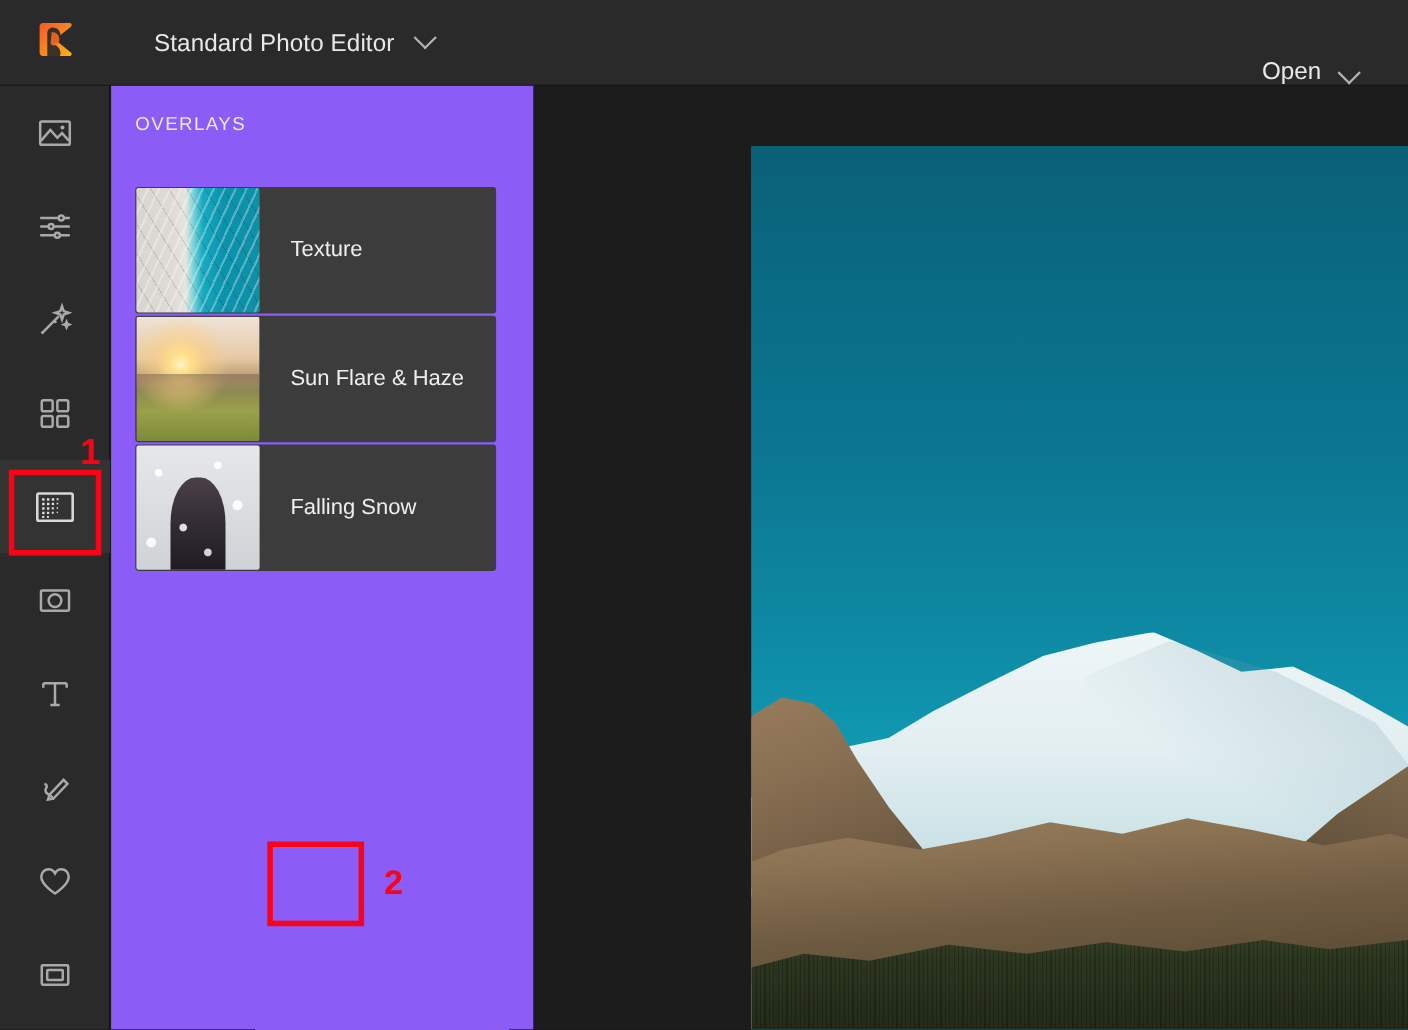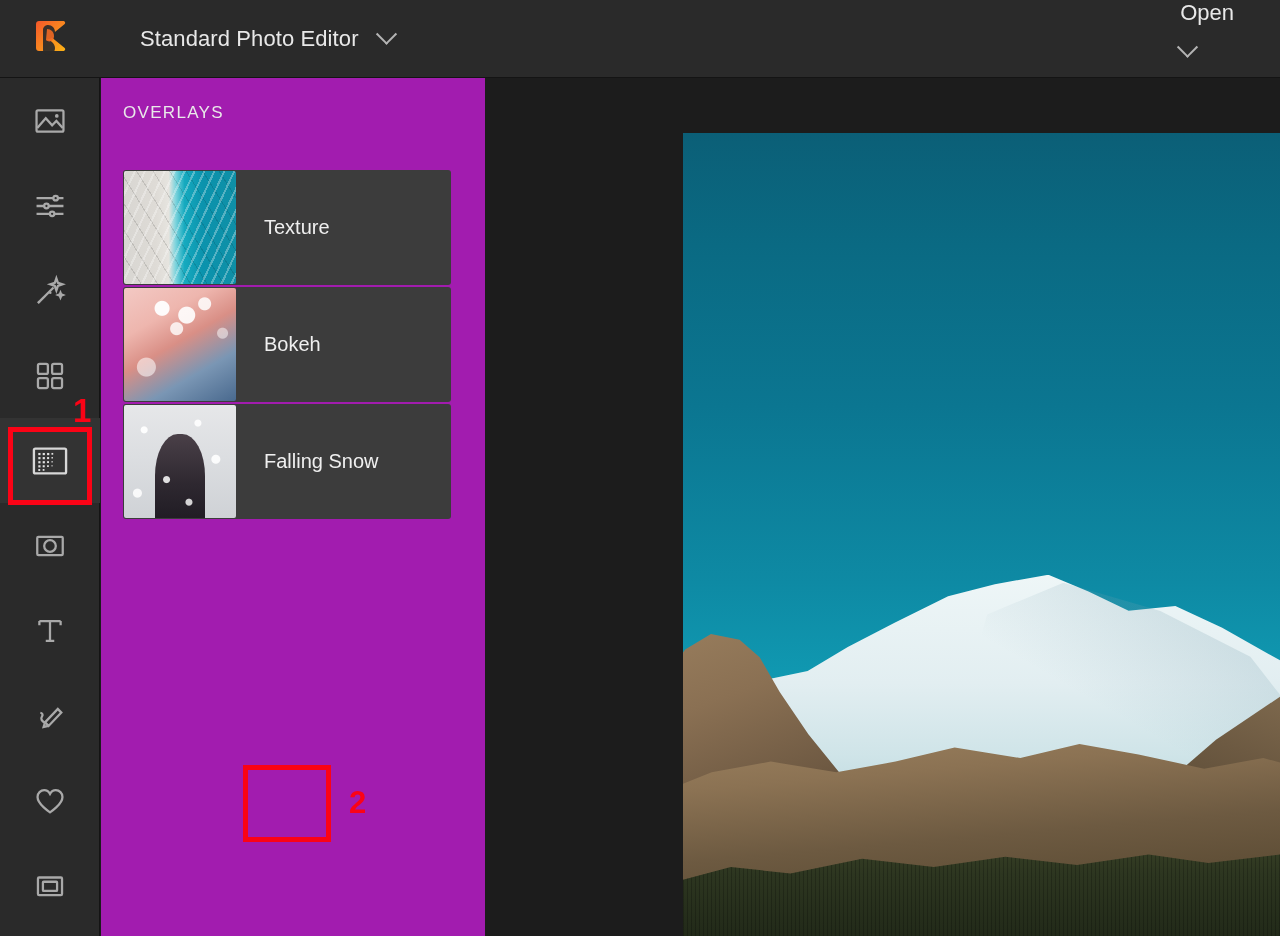--- a/index.html
+++ b/index.html
@@ -42,23 +42,22 @@
   }
   .chev {
     display: inline-block;
     width: 15px; height: 15px;
     border-right: 2px solid #b4b4b4;
     border-bottom: 2px solid #b4b4b4;
     transform: rotate(45deg) translate(-3px,-3px);
   }
   .open-wrap {
     position: absolute; right: 46px; top: 0; height: 78px;
-    display: flex; align-items: flex-start; gap: 18px;
+    display: flex; align-items: flex-end; gap: 18px;
     cursor: pointer;
-    flex-direction: column;
   }
   .open-label {
     color: #e8e8e8; font-size: 22px; font-weight: 400;
   }
 
   
   .rail {
     position: absolute; left: 0; top: 78px;
     width: 100px; height: 858px;
     background: #2a2a2a;
@@ -72,21 +71,21 @@
   }
   .rail-item.active { background: #333333; }
   .rail-item svg { display: block; }
   .ico { stroke: #a9a9a9; stroke-width: 1.6; fill: none; }
   .ico-f { fill: #a9a9a9; stroke: none; }
 
   
   .panel {
     position: absolute; left: 101px; top: 78px;
     width: 384px; height: 858px;
-    background: #a21caf;
+    background: #8b5cf6;
     overflow: hidden;
   }
   .panel-header {
     position: absolute; left: 22px; top: 25px;
     color: #e9e9e9;
     font-size: 17px;
     letter-spacing: 1.3px;
     font-weight: 400;
   }
   .list {
@@ -419,26 +418,26 @@
   <div class="panel">
     <div class="panel-header">OVERLAYS</div>
 
     <div class="list">
 
       <div class="list-item">
         <div class="thumb t-texture"></div>
         <div class="item-label">Texture</div>
       </div>
 
-
-
       <div class="list-item">
-        <div class="thumb t-bokeh"></div>
-        <div class="item-label">Bokeh</div>
+        <div class="thumb t-sunflare"></div>
+        <div class="item-label">Sun Flare &amp; Haze</div>
       </div>
+
+
 
 
 
       <div class="list-item">
         <div class="thumb t-snow"></div>
         <div class="item-label">Falling Snow</div>
       </div>
 
     </div>
   </div>

